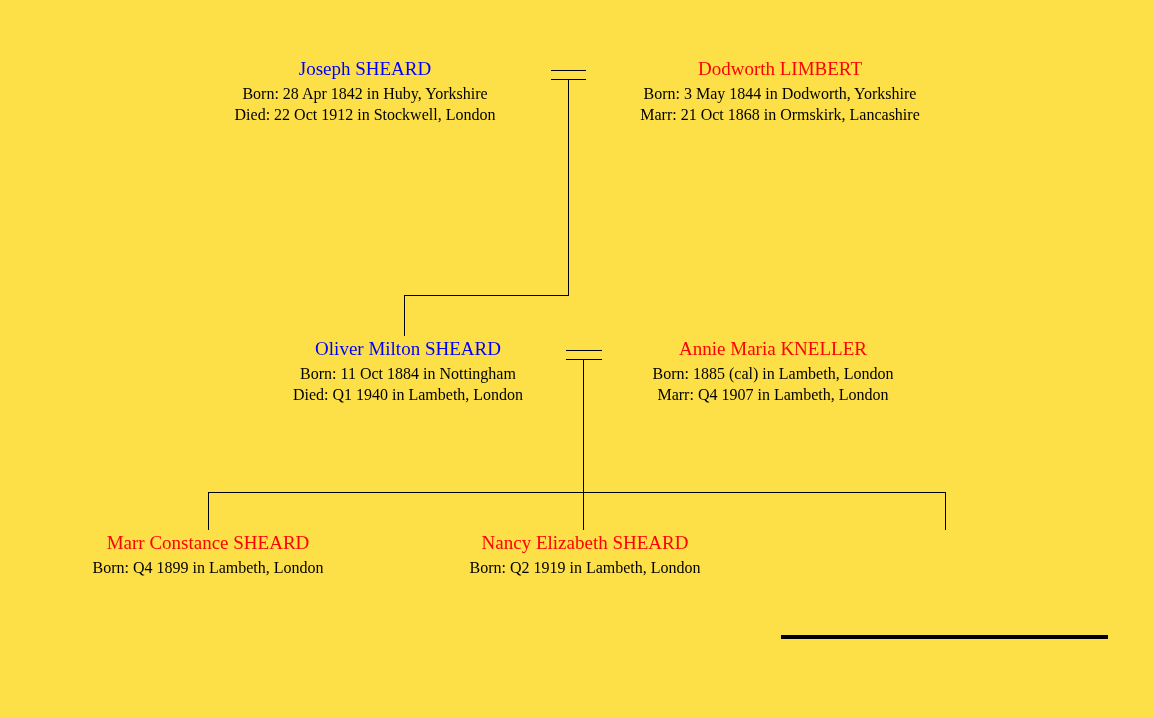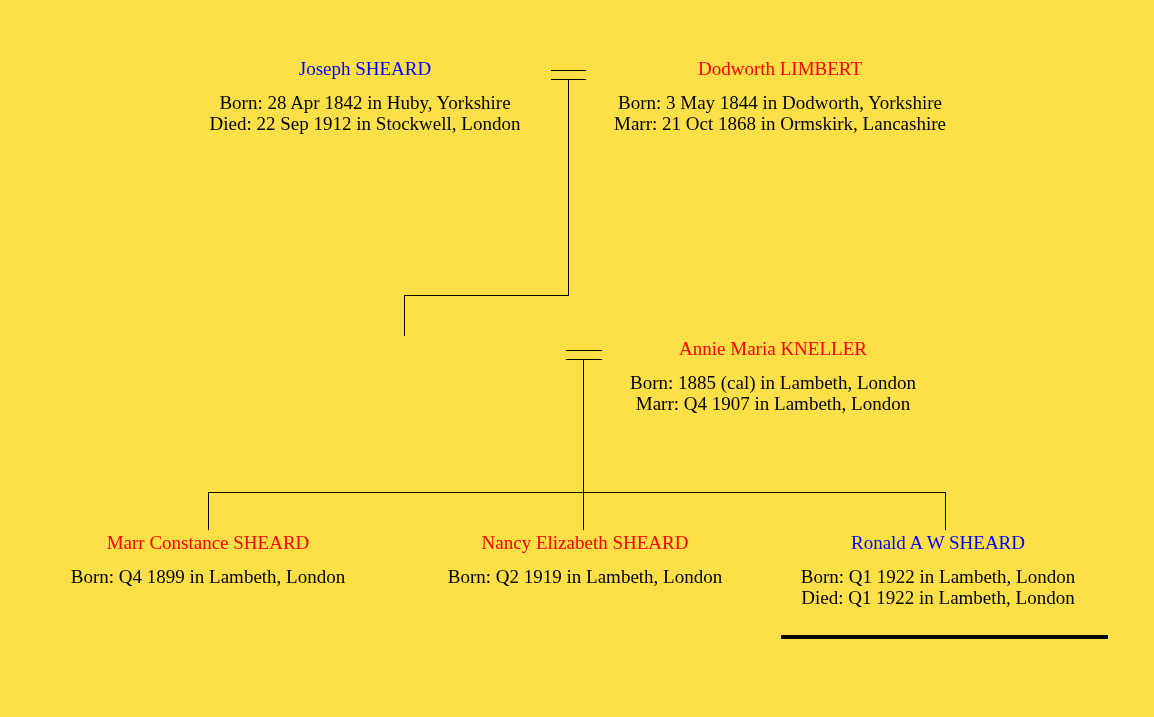--- a/index.html
+++ b/index.html
@@ -25,24 +25,24 @@
   .person .name {
     font-size: 19px;
     line-height: 23px;
     text-align: center;
     font-weight: normal;
   }
   .person.male   .name { color: #0000ff; }
   .person.female .name { color: #ff0000; }
 
   .details {
-    font-size: 19px;
+    font-size: 16px;
     line-height: 21px;
     color: #000000;
-    margin-top: 12px;
+    margin-top: 3px;
   }
   .details div { white-space: nowrap; }
 
   .center-align .name,
   .center-align .details { text-align: center; }
 
   
   .line {
     position: absolute;
     background: #000000;
@@ -64,39 +64,46 @@
 </style>
 </head>
 <body>
 
 <div id="chart">
 
   <div class="person male center-align" style="left:190px; top:57px; width:350px;">
     <div class="name">Joseph SHEARD</div>
     <div class="details left-align">
       <div>Born: 28 Apr 1842 in Huby, Yorkshire</div>
-      <div>Died: 22 Sep 1912 in Stockwell, London</div>
+      <div>Died: 22 Oct 1912 in Stockwell, London</div>
     </div>
   </div>
 
   <div class="person female center-align" style="left:600px; top:57px; width:360px;">
     <div class="name">Dodworth LIMBERT</div>
     <div class="details left-align">
       <div>Born: 3 May 1844 in Dodworth, Yorkshire</div>
       <div>Marr: 21 Oct 1868 in Ormskirk, Lancashire</div>
     </div>
   </div>
 
   <div class="marr-bar" style="left:551px; top:70px; width:35px;"></div>
   <div class="marr-bar" style="left:551px; top:79px; width:35px;"></div>
 
   <div class="line vline" style="left:568px; top:79px; height:216px;"></div>
   <div class="line hline" style="left:404px; top:295px; width:165px;"></div>
   <div class="line vline" style="left:404px; top:295px; height:41px;"></div>
 
+  <div class="person male center-align" style="left:250px; top:337px; width:316px;">
+    <div class="name">Oliver Milton SHEARD</div>
+    <div class="details left-align">
+      <div>Born: 11 Oct 1884 in Nottingham</div>
+      <div>Died: Q1 1940 in Lambeth, London</div>
+    </div>
+  </div>
 
   <div class="person female center-align" style="left:608px; top:337px; width:330px;">
     <div class="name">Annie Maria KNELLER</div>
     <div class="details left-align">
       <div>Born: 1885 (cal) in Lambeth, London</div>
       <div>Marr: Q4 1907 in Lambeth, London</div>
     </div>
   </div>
 
   <div class="marr-bar" style="left:566px; top:350px; width:36px;"></div>
@@ -116,23 +123,16 @@
     </div>
   </div>
 
   <div class="person female center-align" style="left:424px; top:531px; width:322px;">
     <div class="name">Nancy Elizabeth SHEARD</div>
     <div class="details left-align">
       <div>Born: Q2 1919 in Lambeth, London</div>
     </div>
   </div>
 
-  <div class="person male center-align" style="left:783px; top:531px; width:310px;">
-    <div class="name">Ronald A W SHEARD</div>
-    <div class="details left-align">
-      <div>Born: Q1 1922 in Lambeth, London</div>
-      <div>Died: Q1 1922 in Lambeth, London</div>
-    </div>
-  </div>
 
   <div class="bottom-rule" style="left:781px; top:635px; width:327px;"></div>
 
 </div>
 
 </body></html>

